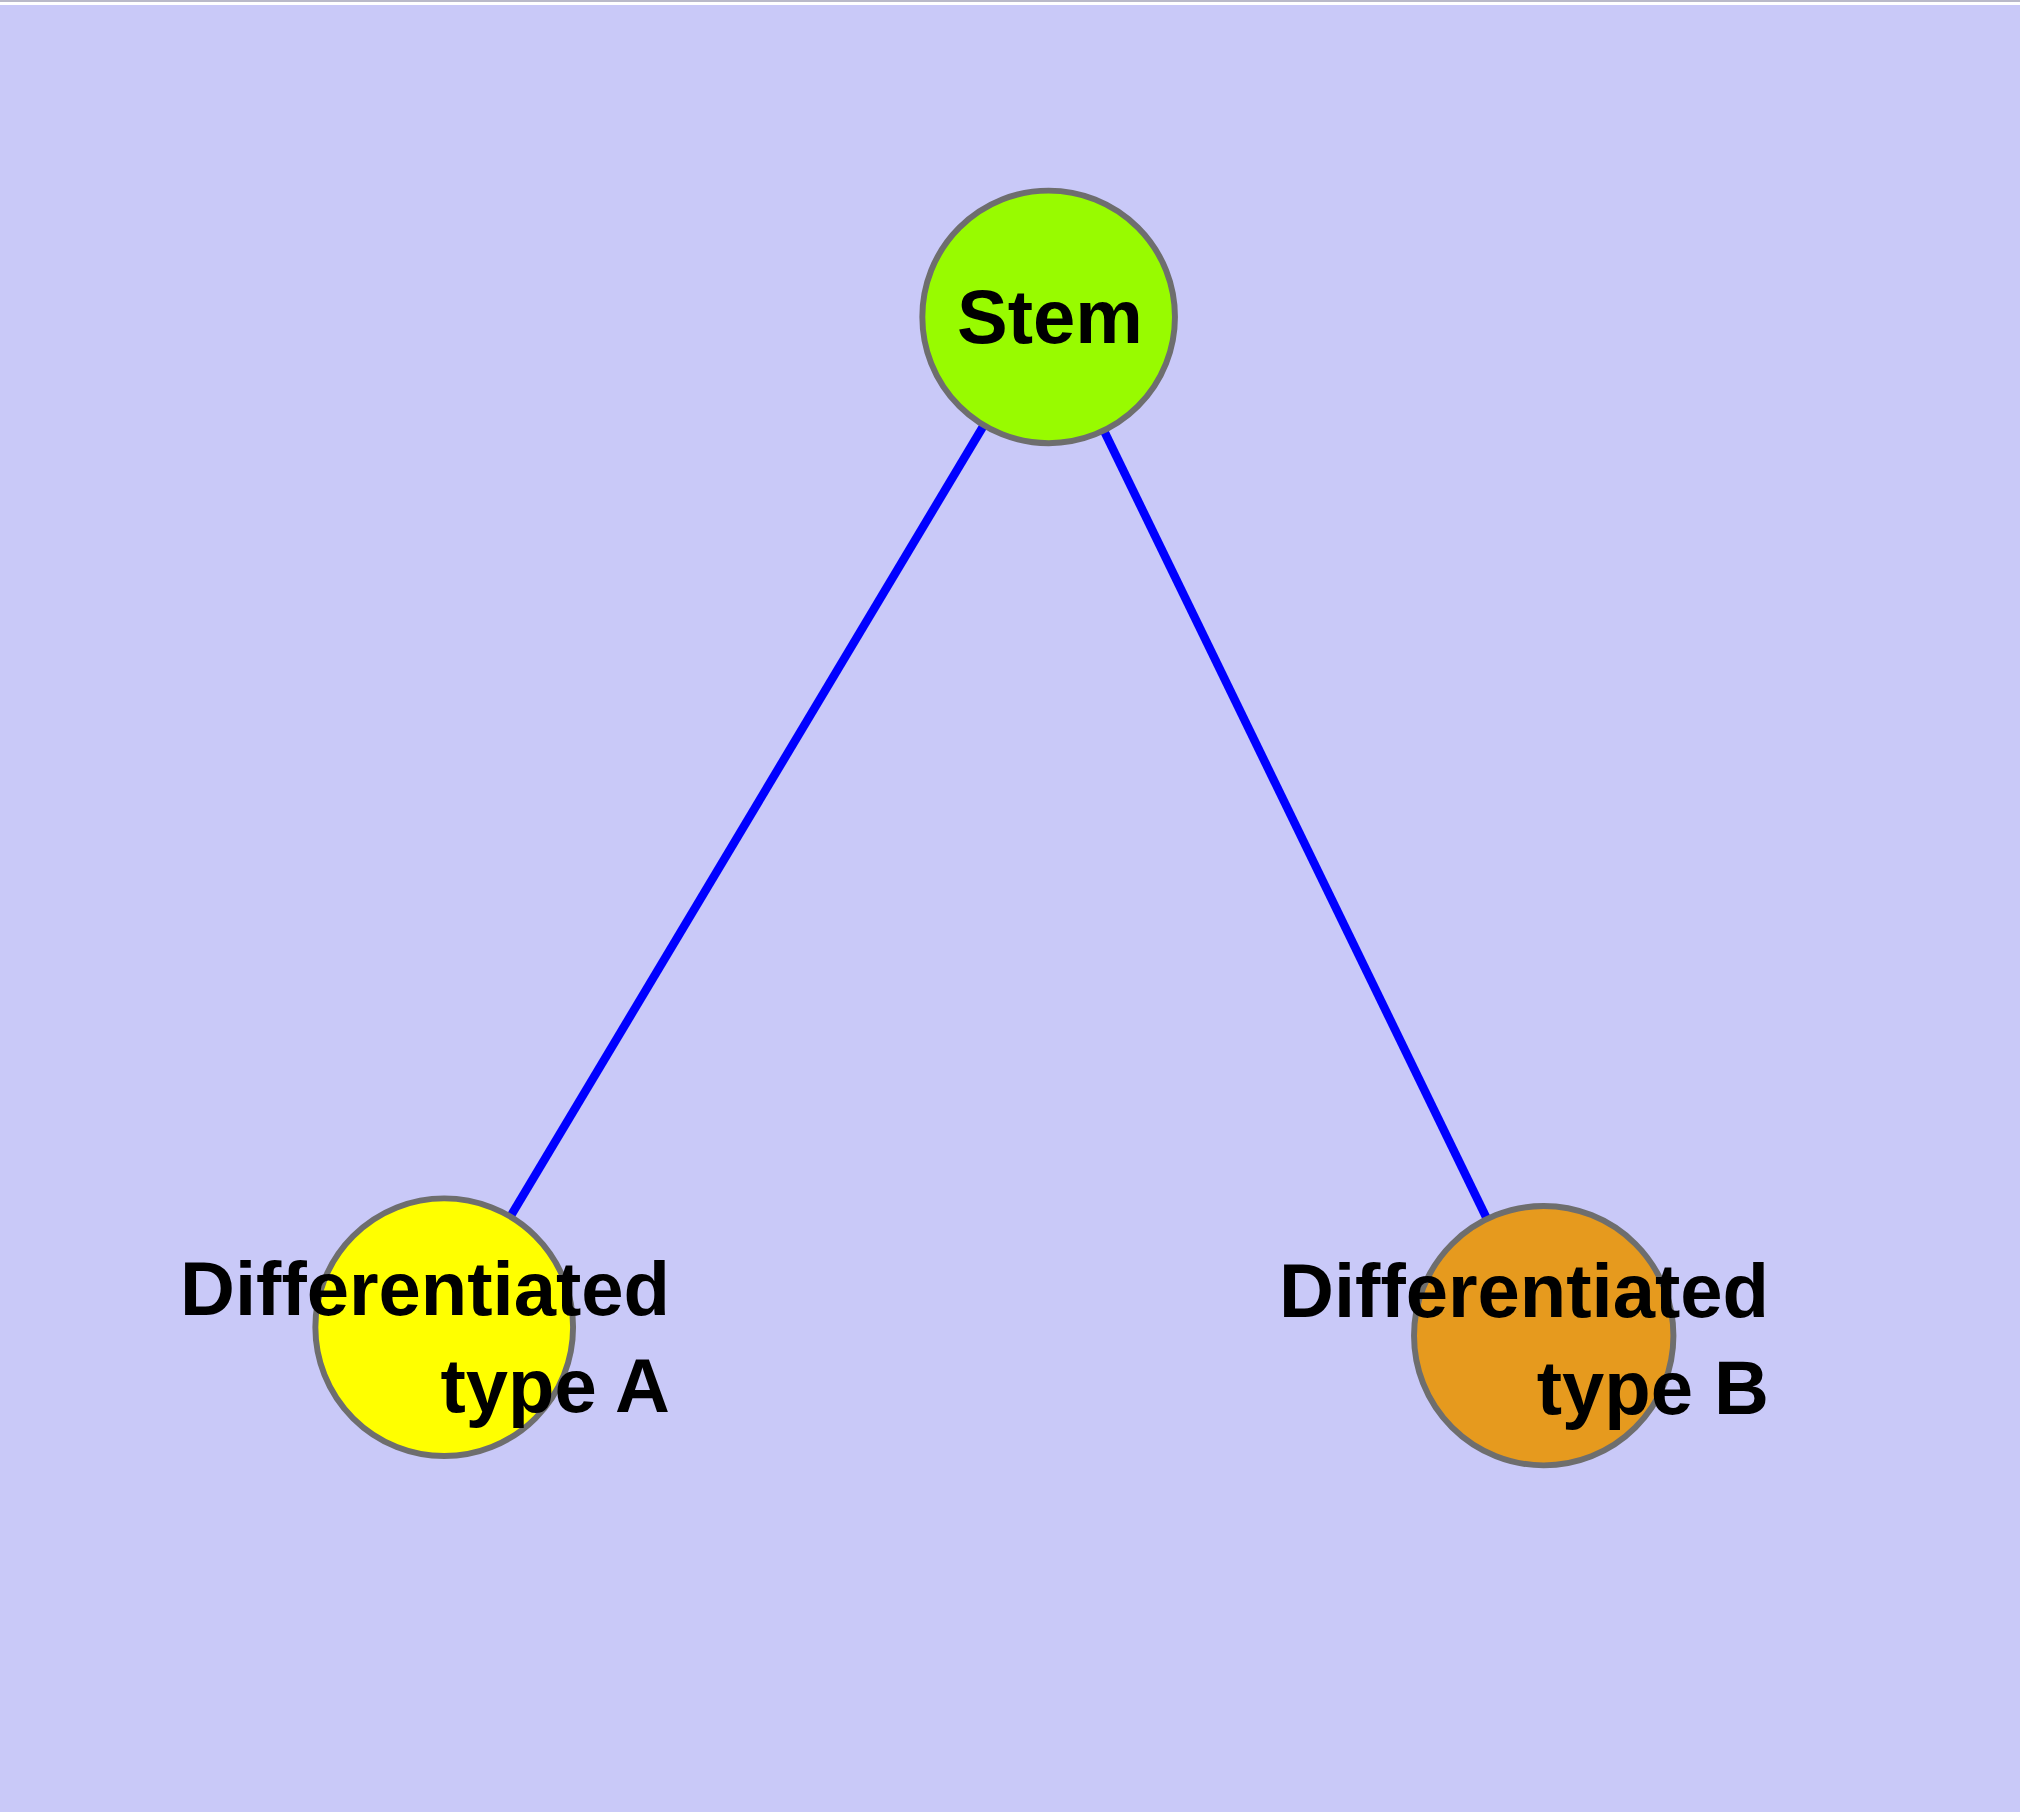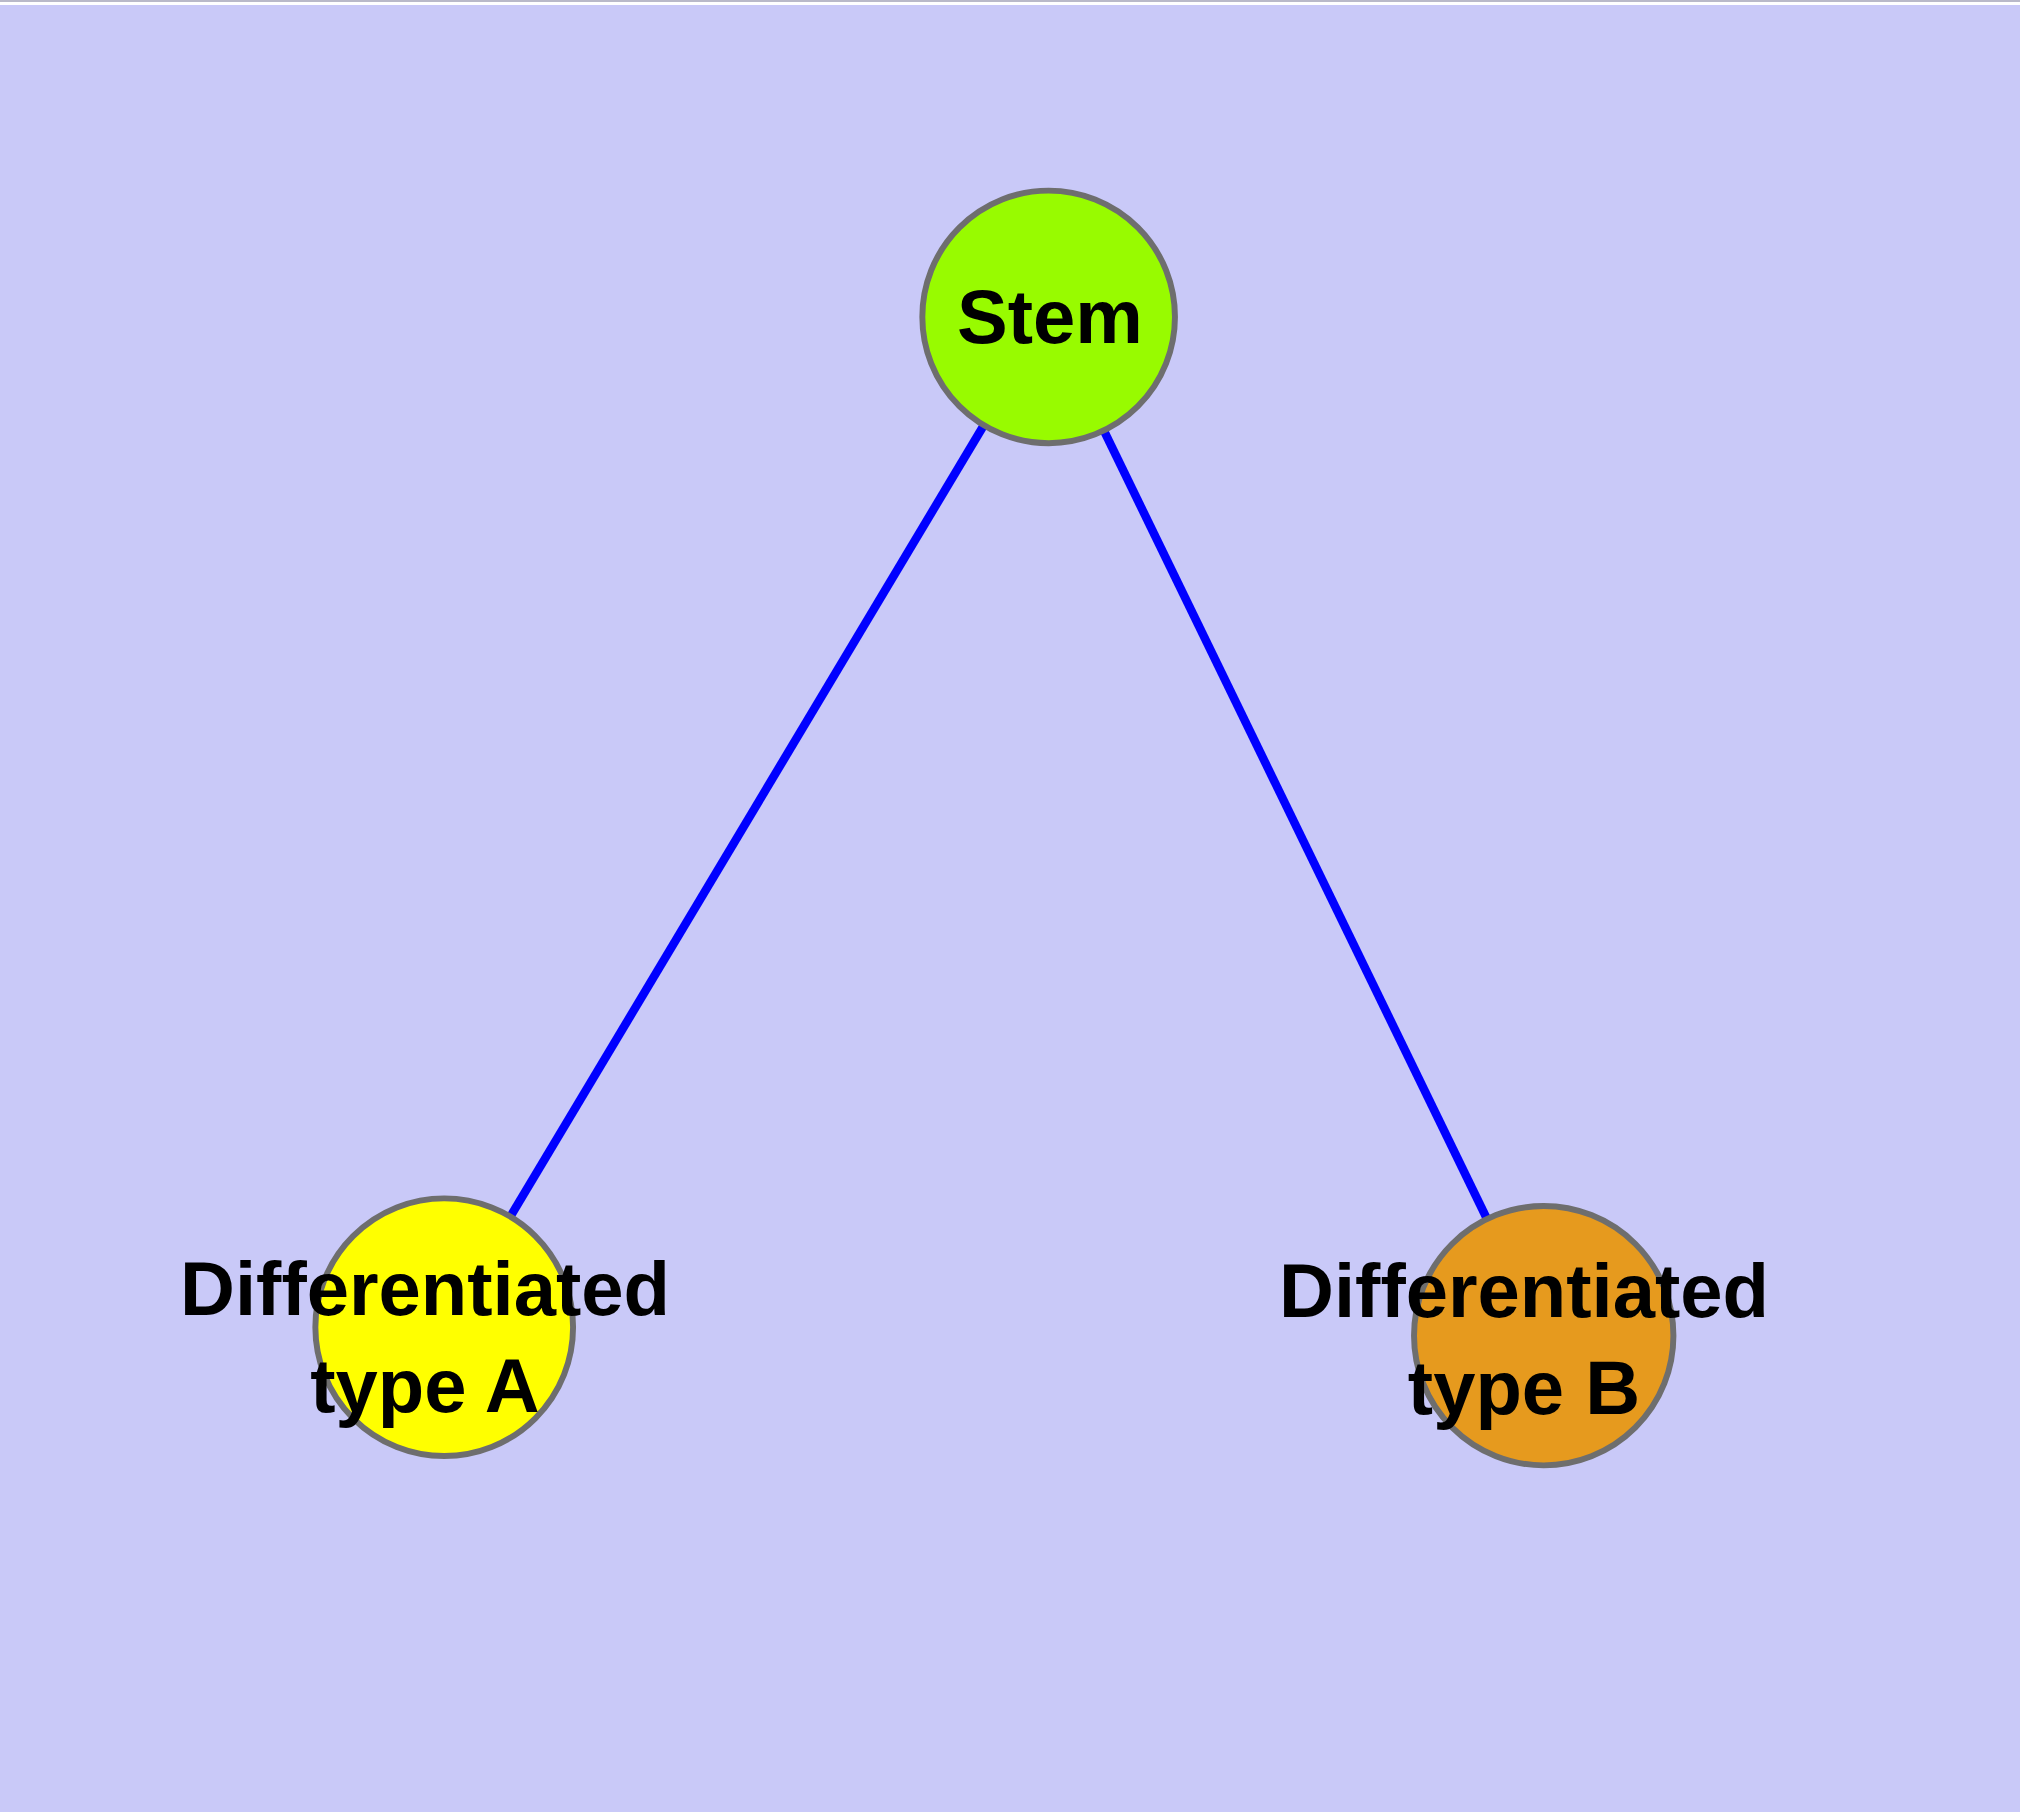--- a/index.html
+++ b/index.html
@@ -34,21 +34,21 @@
     height: 1807px;
     display: block;
   }
   .node-label {
     position: absolute;
     transform: translate(-50%, -50%);
     font-weight: bold;
     font-size: 76px;
     line-height: 1.28;
     color: #000000;
-    text-align: center;
+    text-align: right;
     white-space: pre-line;
     letter-spacing: 0px;
     pointer-events: none;
   }
   .label-stem   { left: 1050px; top: 317px;  }
   .label-type-a { left: 425px;  top: 1337px; }
   .label-type-b { left: 1524px; top: 1339px; }
 </style>
 </head>
 <body>

